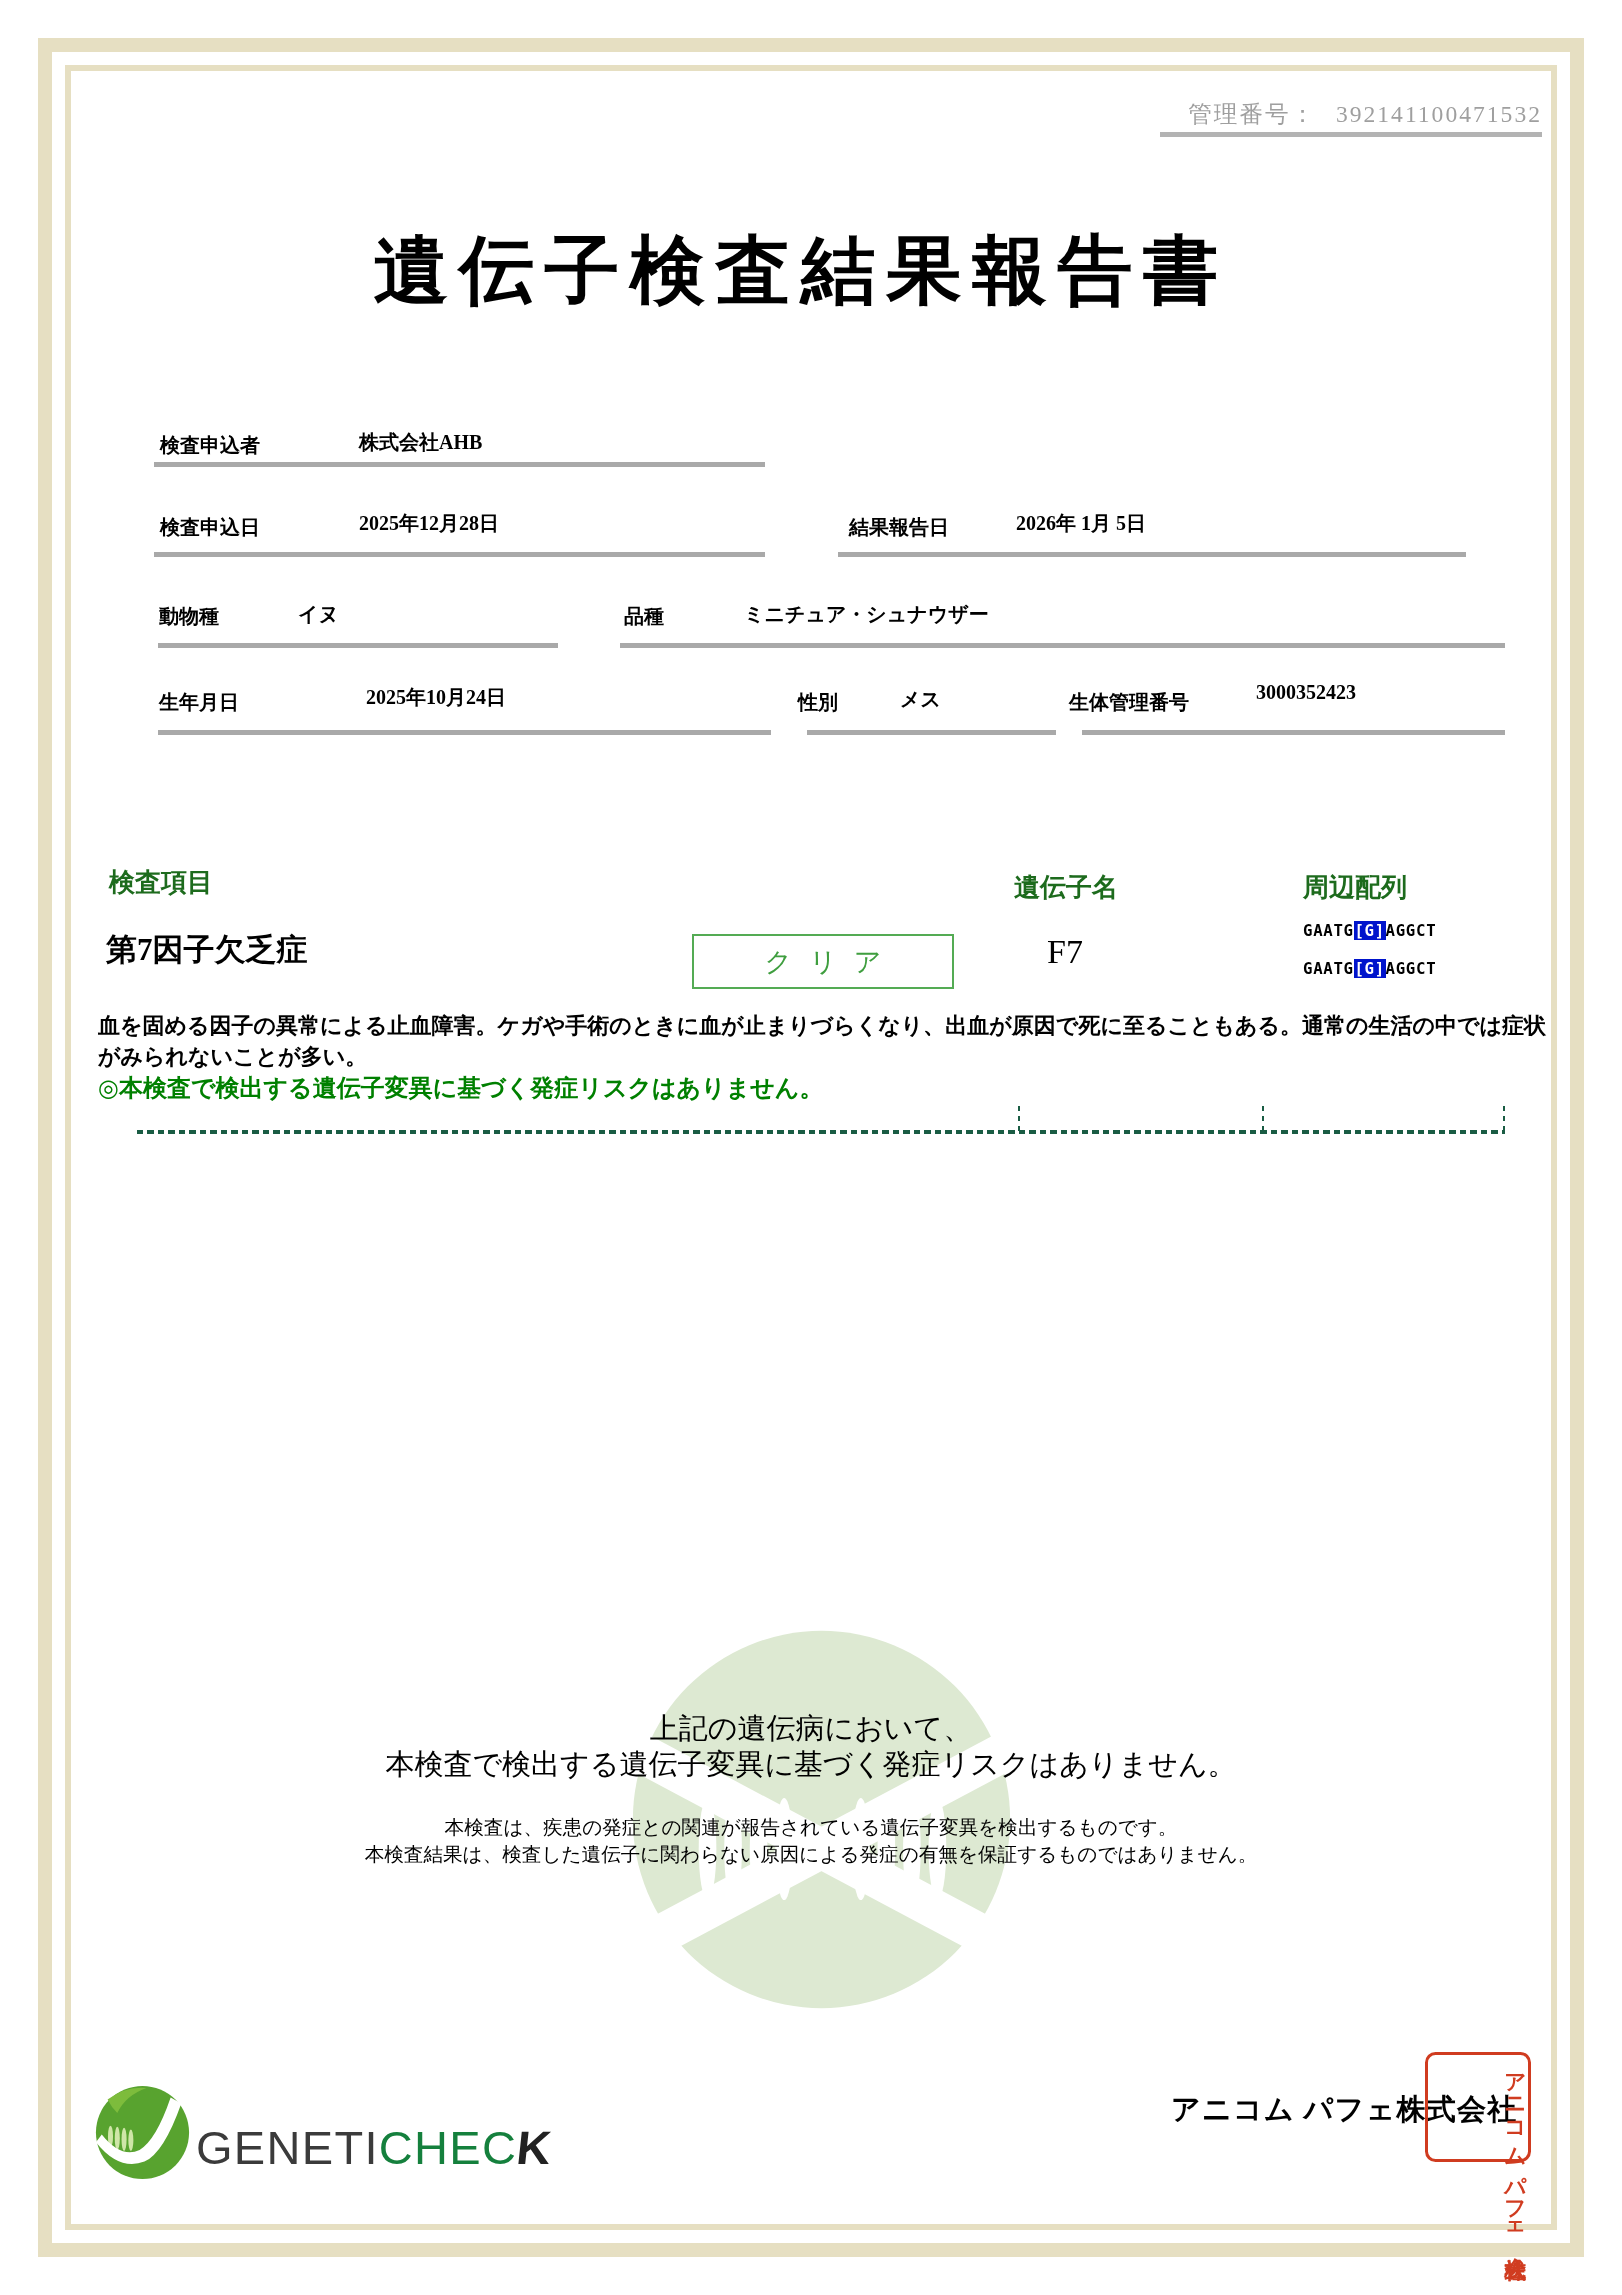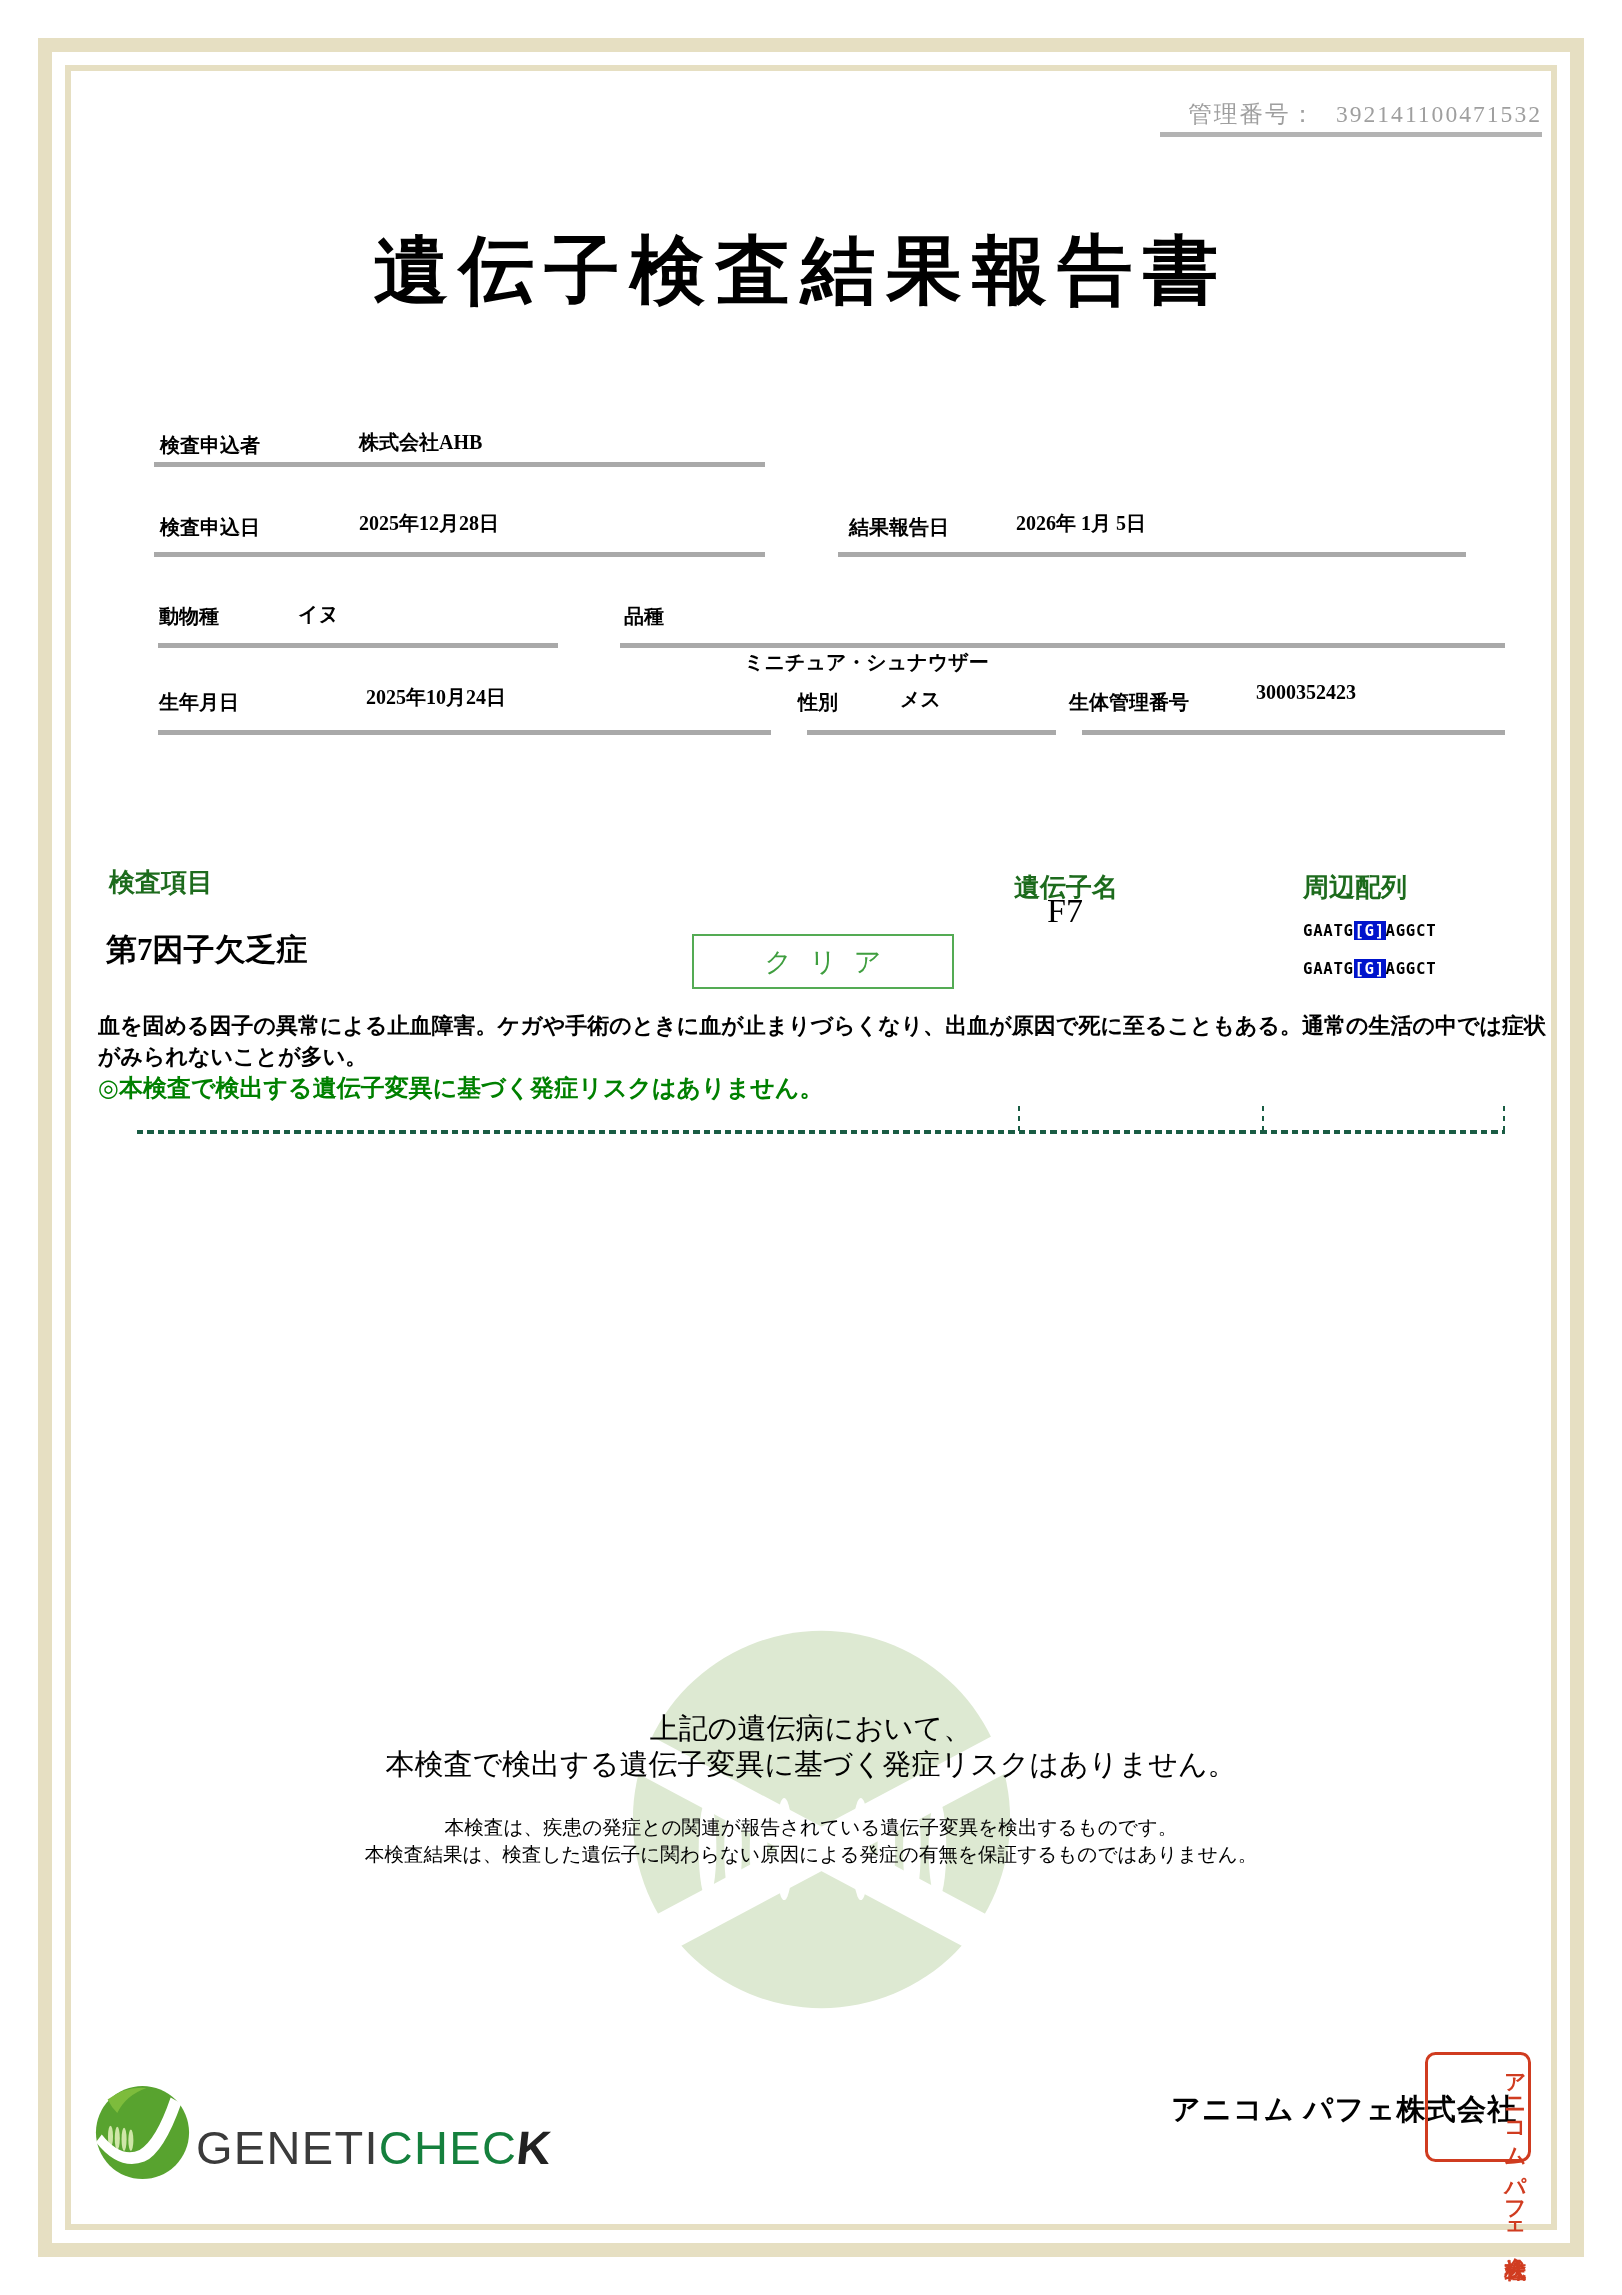--- a/index.html
+++ b/index.html
@@ -78,21 +78,21 @@
 
 <div class="abs lbl" style="left:849px;top:514px;">結果報告日</div>
 <div class="abs val" style="left:1016px;top:510px;">2026年 1月 5日</div>
 <div class="abs bar" style="left:838px;top:552px;width:628px;"></div>
 
 <div class="abs lbl" style="left:159px;top:603px;font-family:Liberation Mono, monospace;">動物種</div>
 <div class="abs val" style="left:298px;top:601px;">イヌ</div>
 <div class="abs bar" style="left:158px;top:643px;width:400px;"></div>
 
 <div class="abs lbl" style="left:624px;top:603px;">品種</div>
-<div class="abs val" style="left:744px;top:601px;margin-top:48px;">ミニチュア・シュナウザー</div>
+<div class="abs val" style="left:744px;top:601px;">ミニチュア・シュナウザー</div>
 <div class="abs bar" style="left:620px;top:643px;width:885px;"></div>
 
 <div class="abs lbl" style="left:159px;top:689px;">生年月日</div>
 <div class="abs val" style="left:366px;top:684px;">2025年10月24日</div>
 <div class="abs bar" style="left:158px;top:730px;width:613px;"></div>
 
 <div class="abs lbl" style="left:798px;top:689px;">性別</div>
 <div class="abs val" style="left:900px;top:686px;">メス</div>
 <div class="abs bar" style="left:807px;top:730px;width:249px;"></div>
 
@@ -101,21 +101,21 @@
 <div class="abs bar" style="left:1082px;top:730px;width:423px;"></div>
 
 <div class="abs ghead" style="left:109px;top:865px;">検査項目</div>
 <div class="abs disease" style="left:106px;top:929px;">第7因子欠乏症</div>
 
 <div class="abs status-box">
   <span>クリア</span>
 </div>
 
 <div class="abs ghead" style="left:1014px;top:870px;">遺伝子名</div>
-<div class="abs gene" style="left:1047px;top:892px;text-align:right;">F7</div>
+<div class="abs gene" style="left:1047px;top:933px;text-align:right;">F7</div>
 
 <div class="abs ghead" style="left:1303px;top:870px;">周辺配列</div>
 <div class="abs seq" style="left:1303px;top:921px;">
   <span>GAATG</span><span class="var">[G]</span><span>AGGCT</span>
 </div>
 <div class="abs seq" style="left:1303px;top:959px;">
   <span>GAATG</span><span class="var">[G]</span><span>AGGCT</span>
 </div>
 
 <div class="abs desc" style="left:98px;top:1011px;">血を固める因子の異常による止血障害。ケガや手術のときに血が止まりづらくなり、出血が原因で死に至ることもある。通常の生活の中では症状</div>

